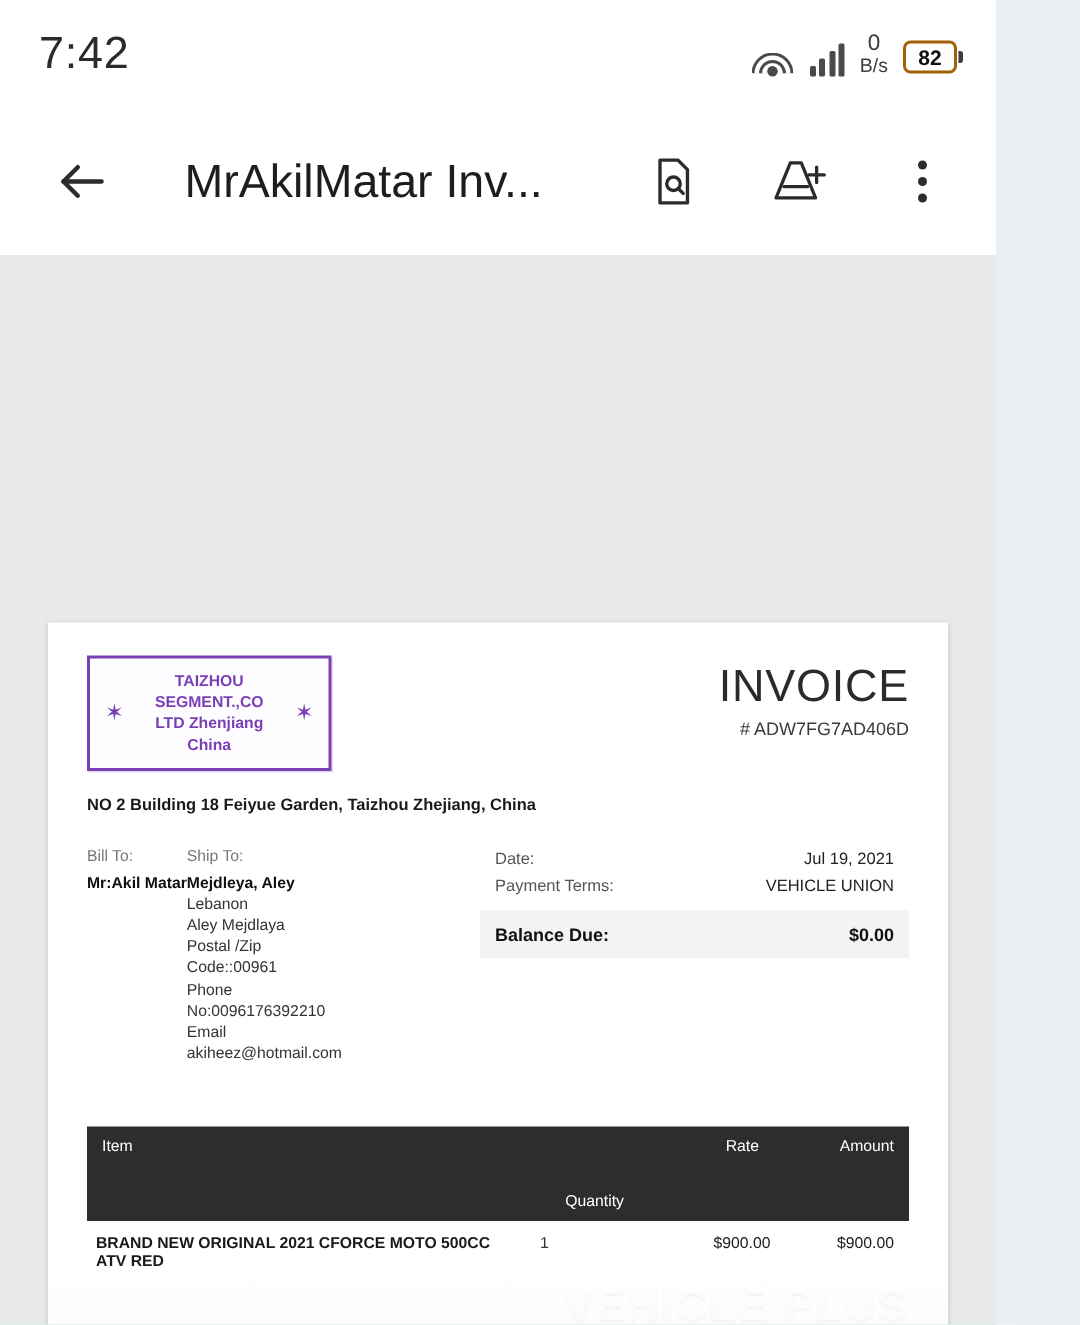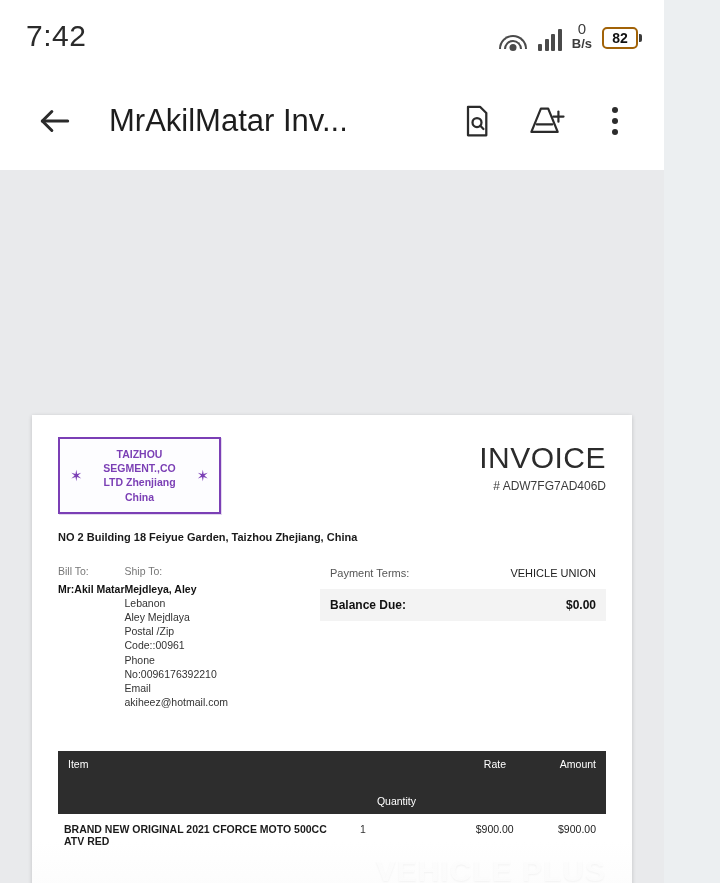--- a/index.html
+++ b/index.html
@@ -44,41 +44,41 @@
   .signal-icon span:nth-child(1) { height: 7px; }
   .signal-icon span:nth-child(2) { height: 12px; }
   .signal-icon span:nth-child(3) { height: 17px; }
   .signal-icon span:nth-child(4) { height: 22px; }
   .netspeed {
     text-align: center; line-height: 1; color: #3c3c3c;
     display: flex; flex-direction: column; align-items: center;
     margin-bottom: 1px;
   }
   .netspeed .val { font-size: 15px; }
-  .netspeed .unit { font-size: 13px; margin-top: 1px; font-weight: bold; }
+  .netspeed .unit { font-size: 13px; margin-top: 1px; }
   .battery {
     display: flex; align-items: center; gap: 1px; margin-bottom: 2px;
   }
   .battery .body {
     border: 2px solid #a16207; border-radius: 5px;
     padding: 1px 4px; font-size: 14px; color: #111; font-weight: bold;
     min-width: 36px; text-align: center; line-height: 1.15;
   }
   .battery .cap {
     width: 3px; height: 8px; background: #3c3c3c; border-radius: 0 2px 2px 0;
   }
 
   
   .appbar {
     height: 98px;
     background: #ffffff;
     display: flex;
     align-items: center;
     padding: 0 20px 0 26px;
-    gap: 11px;
+    gap: 25px;
     justify-content: flex-end;
   }
   .icon-btn {
     width: 58px; height: 58px;
     display: flex; align-items: center; justify-content: center;
     border-radius: 50%;
     flex: 0 0 auto;
   }
   .appbar-title {
     flex: 1 1 auto;
@@ -290,20 +290,24 @@
             <div class="line">Code::00961</div>
             <div class="line">Phone</div>
             <div class="line">No:0096176392210</div>
             <div class="line">Email</div>
             <div class="line">akiheez@hotmail.com</div>
           </div>
         </div>
 
         <div class="meta">
           <div class="meta-row">
+            <span class="k">Date:</span>
+            <span class="v">Jul 19, 2021</span>
+          </div>
+          <div class="meta-row">
             <span class="k">Payment Terms:</span>
             <span class="v">VEHICLE UNION</span>
           </div>
           <div class="meta-row balance">
             <span class="k">Balance Due:</span>
             <span class="v">$0.00</span>
           </div>
         </div>
       </div>
 

